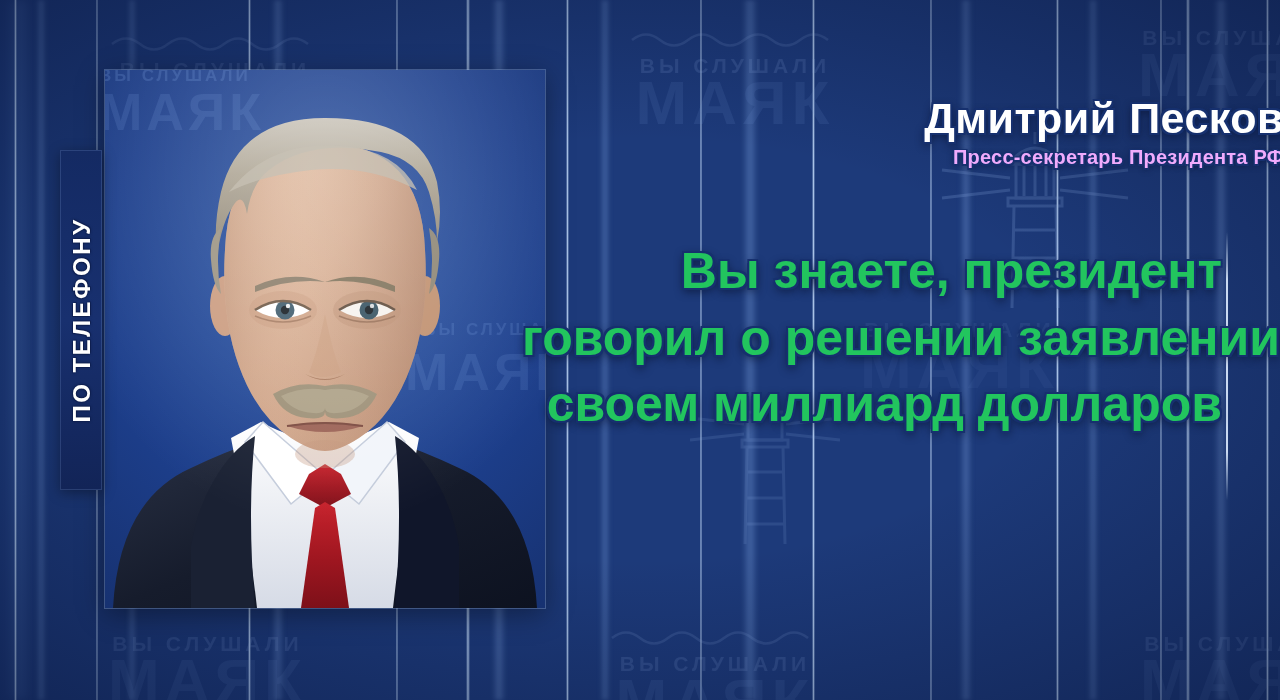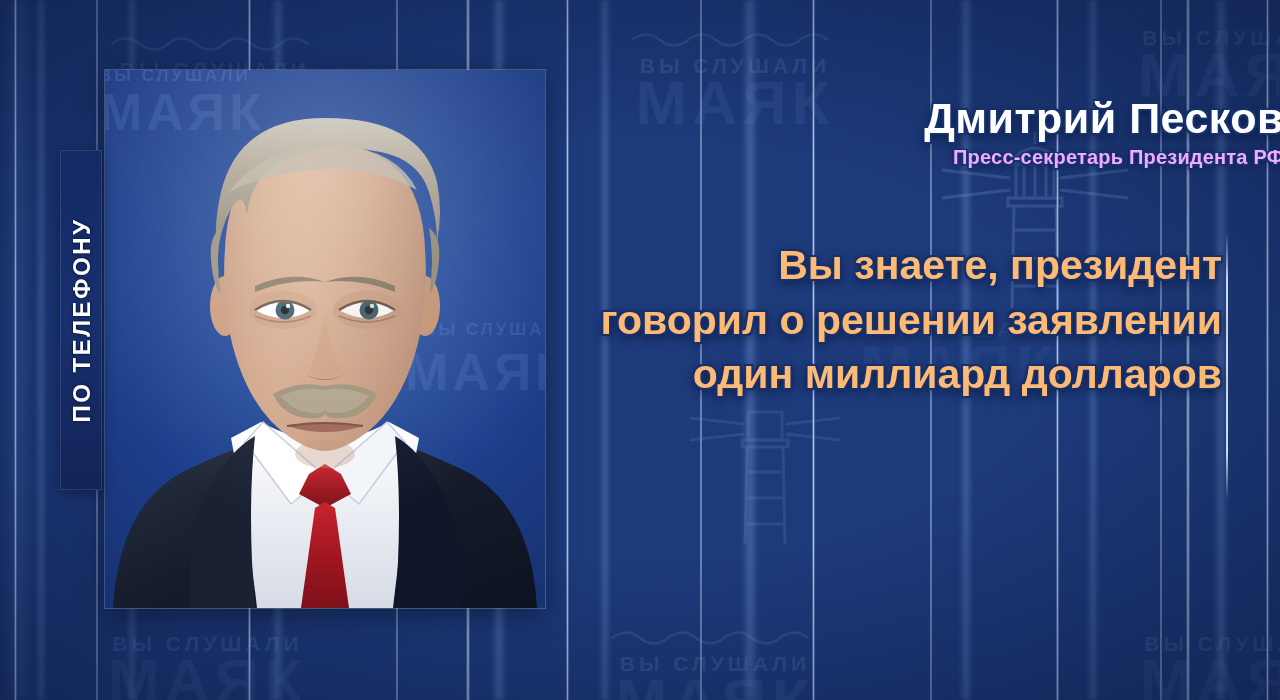--- a/index.html
+++ b/index.html
@@ -124,21 +124,21 @@
       1.5px 1.5px 0 #16306e, -1.5px 1.5px 0 #16306e, 1.5px -1.5px 0 #16306e, -1.5px -1.5px 0 #16306e,
       0 2px 6px rgba(8,18,48,.8);
   }
 
   
   .quote{
     position:absolute; right:58px; top:238px; width:700px;
     text-align:right;
   }
   .quote-line{
-    font-size:41px; font-weight:700; color:#fdba74;
+    font-size:50px; font-weight:700; color:#22c55e;
     line-height:1.33; letter-spacing:0px; white-space:nowrap;
     text-shadow:
       2px 2px 0 #16306e, -2px 2px 0 #16306e, 2px -2px 0 #16306e, -2px -2px 0 #16306e,
       0 3px 10px rgba(8,18,48,.9);
   }
 
   
   .quote-rule{
     position:absolute; right:52px; top:232px; width:2px; height:268px;
     background:linear-gradient(180deg,rgba(255,255,255,0) 0%,rgba(220,235,255,.9) 18%,rgba(220,235,255,.9) 82%,rgba(255,255,255,0) 100%);
@@ -367,16 +367,16 @@
 
   <div class="name-block">
     <div class="speaker-name">Дмитрий Песков</div>
     <div class="speaker-role">Пресс-секретарь Президента РФ</div>
   </div>
 
   <div class="quote-rule"></div>
   <div class="quote">
     <div class="quote-line">Вы знаете, президент</div>
     <div class="quote-line">говорил о решении заявлении</div>
-    <div class="quote-line">один миллиард долларов</div>
+    <div class="quote-line">своем миллиард долларов</div>
   </div>
 
 </div>
 
 </body></html>

